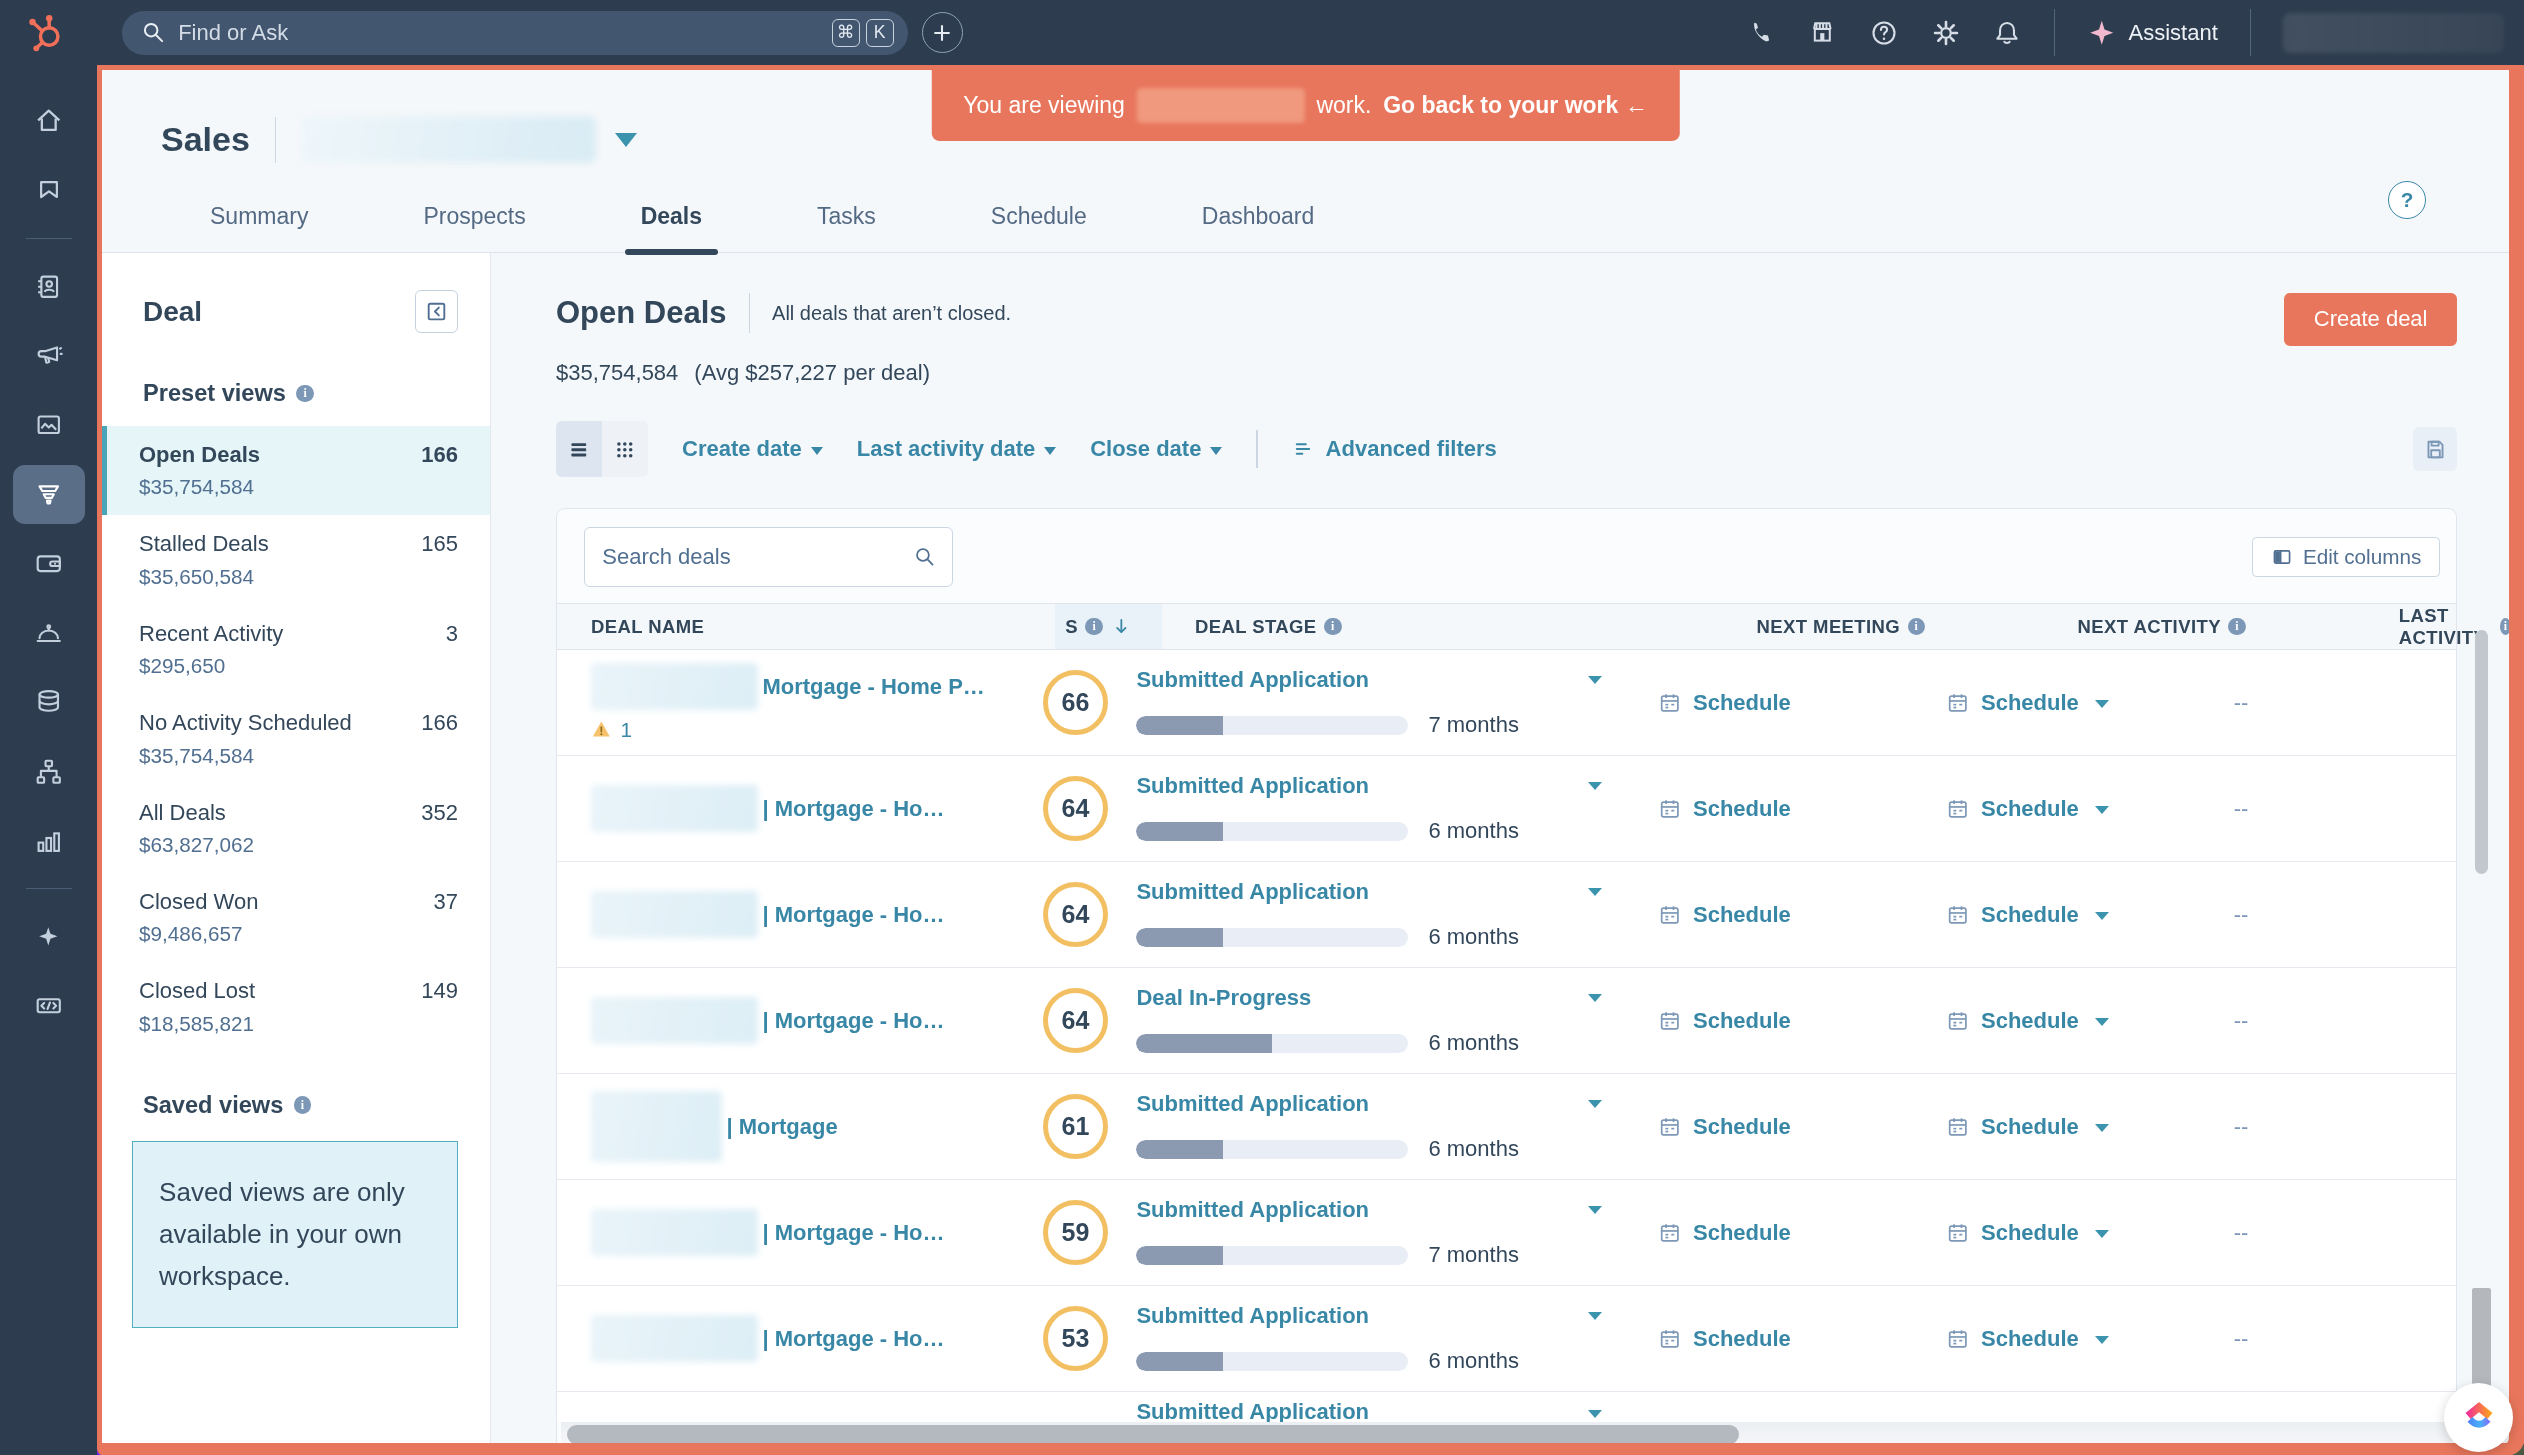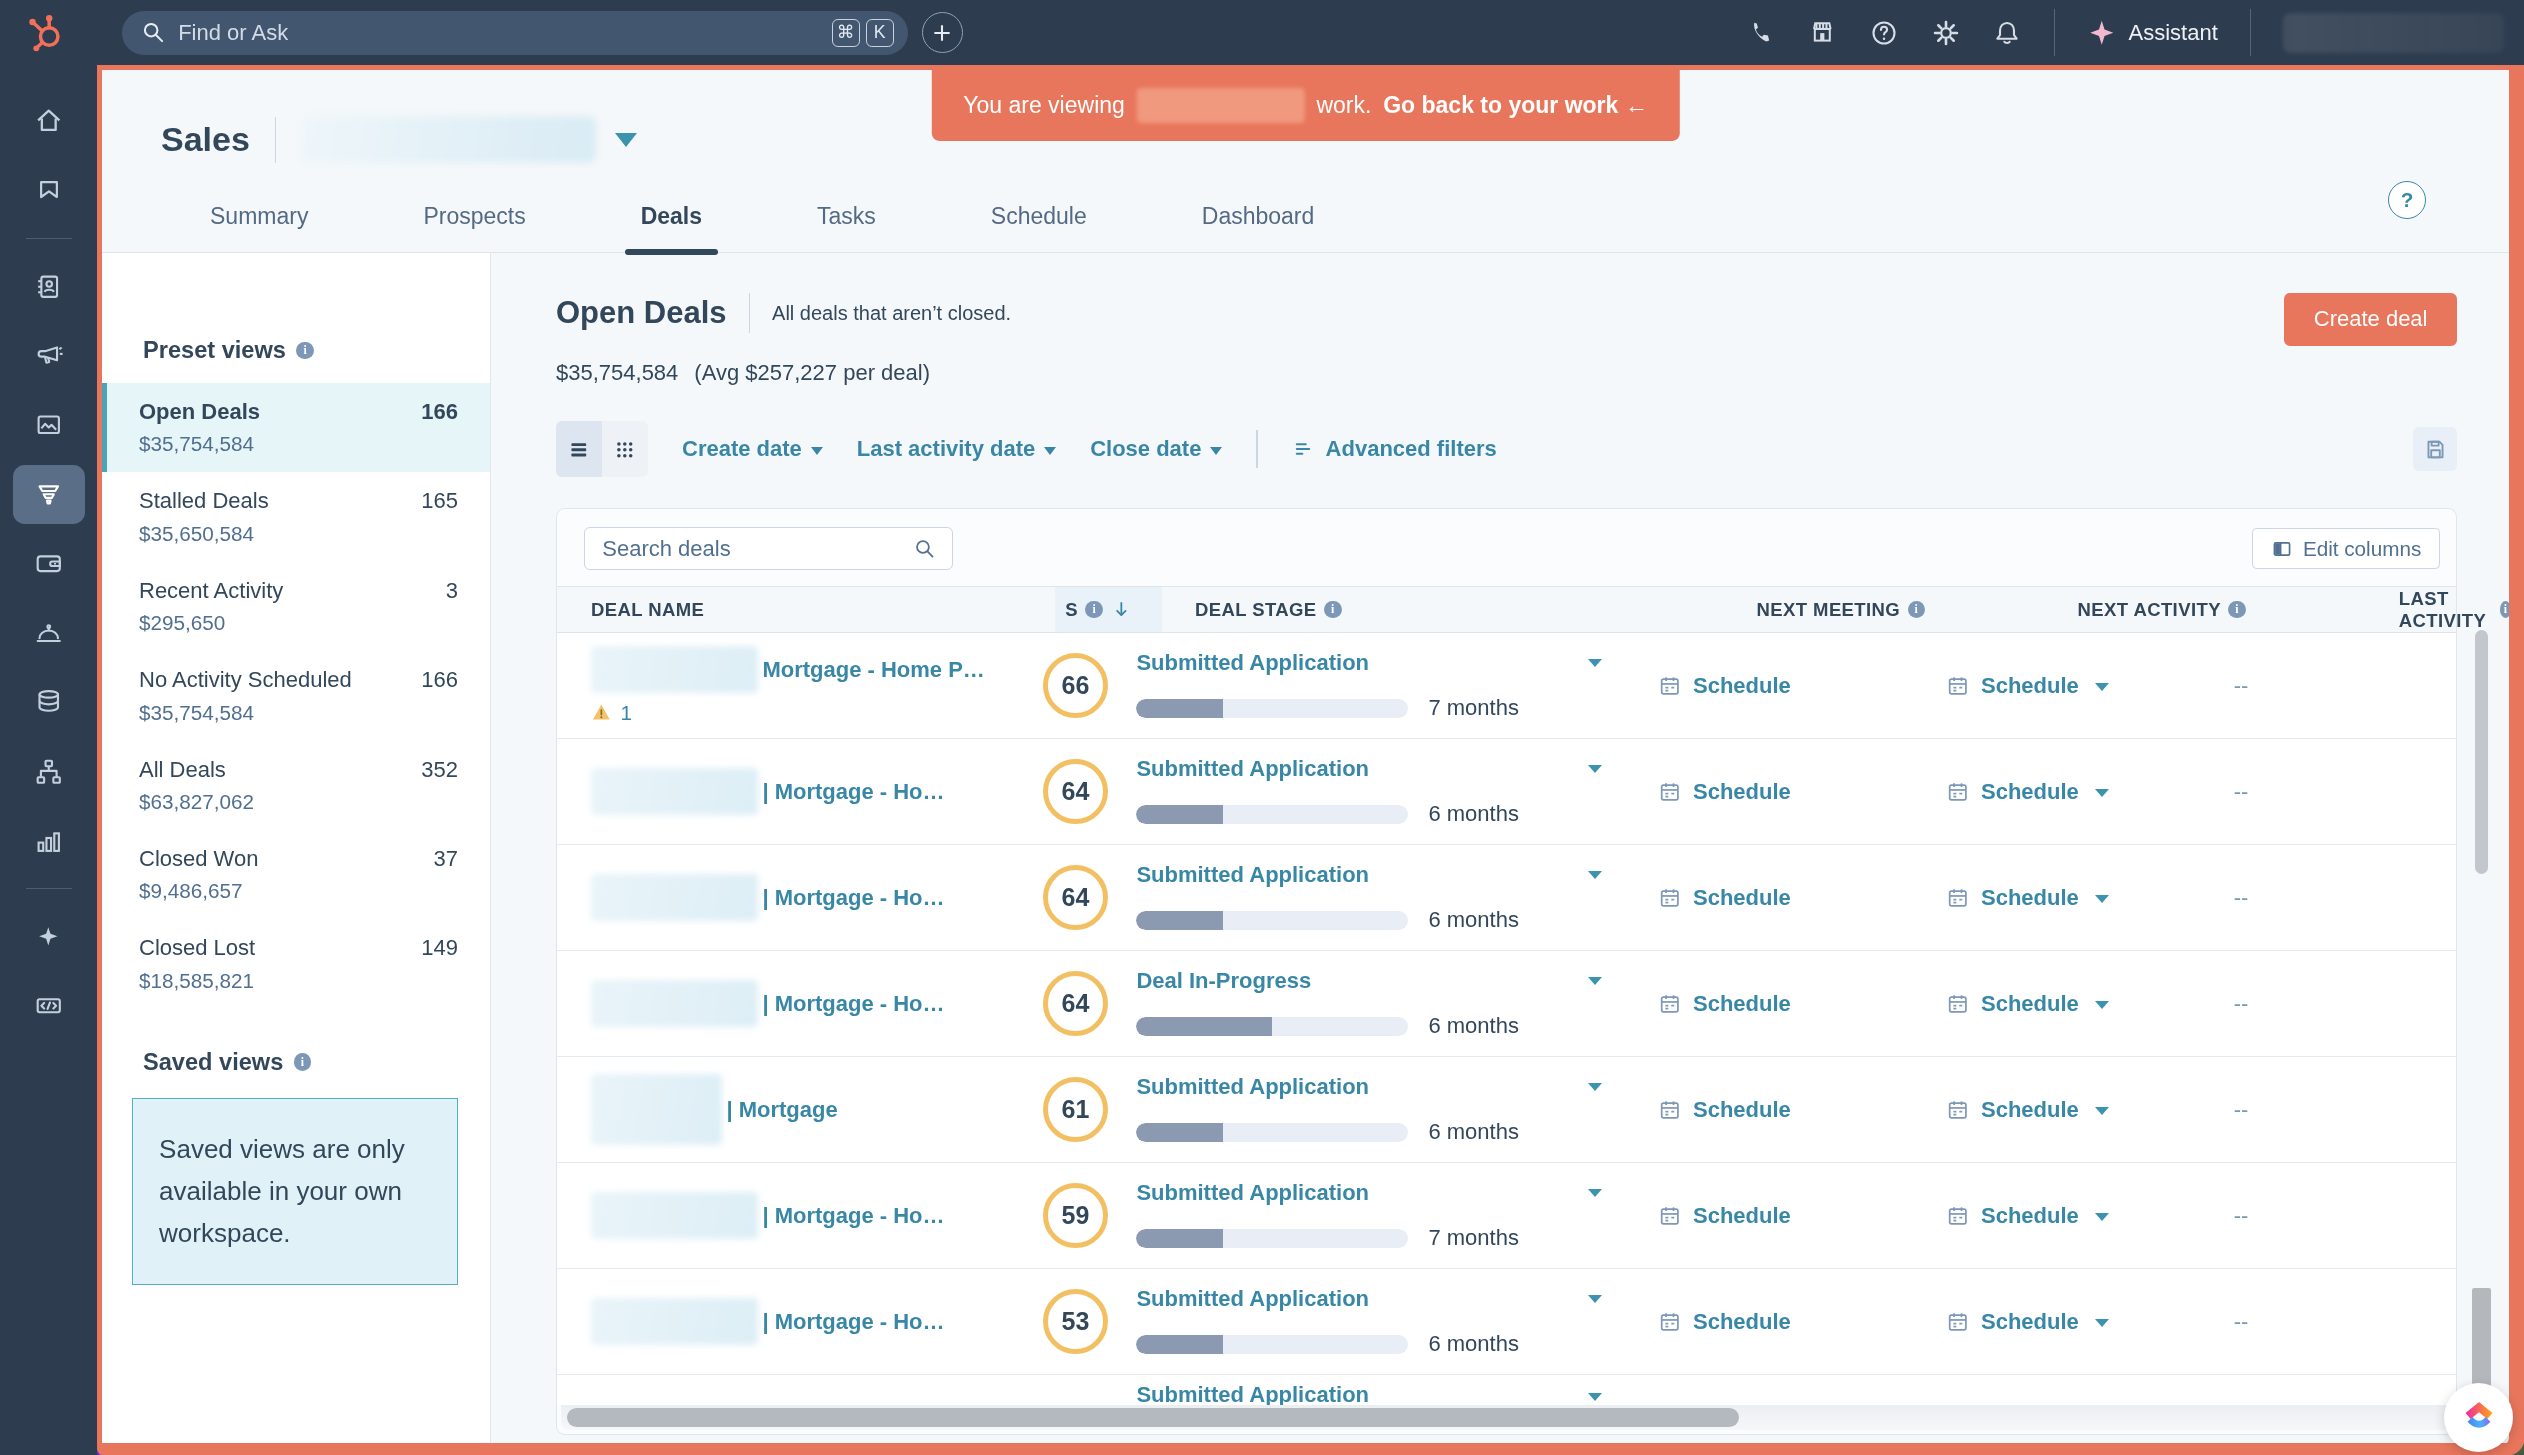--- a/index.html
+++ b/index.html
@@ -91,21 +91,21 @@
   .dd-caret { width:0; height:0; border-left:8px solid transparent; border-right:8px solid transparent; border-top:10.3px solid #33475b; }
   .filter-link { display:flex; align-items:center; gap:8.9px; color:#3887a6; font-size:22px; font-weight:bold; }
   .filter-link .caret { width:0; height:0; border-left:6.6px solid transparent; border-right:6.6px solid transparent; border-top:8px solid #3887a6; margin-top:3px; }
   .tool-divider { width:1.5px; height:38px; background:#cbd6e2; }
   .adv-filters { display:flex; align-items:center; gap:11.8px; color:#3887a6; font-size:22px; font-weight:bold; }
   .board-save-btn { margin-left:auto; width:44px; height:44px; border-radius:5.9px; background:#e9eff7; color:#7c98b6; display:flex; align-items:center; justify-content:center; }
 
   
   .table-card { position:relative; margin-top:31px; background:#fbfcfd; border:1.5px solid #e0e6ed; border-radius:8.9px; }
   .card-top { display:flex; align-items:center; justify-content:space-between; padding:17.7px 16px 16px 26.6px; }
-  .search-deals { width:369px; height:43px; background:#fff; border:1.5px solid #cbd6e2; border-radius:5.9px; display:flex; align-items:center; padding:0 14.8px 0 17.7px; }
+  .search-deals { width:369px; height:60px; background:#fff; border:1.5px solid #cbd6e2; border-radius:5.9px; display:flex; align-items:center; padding:0 14.8px 0 17.7px; }
   .search-deals input { flex:1; border:none; outline:none; font-size:22px; font-family:inherit; color:#33475b; }
   .search-deals input::placeholder { color:#516f90; }
   .edit-columns { display:flex; align-items:center; gap:10.3px; border:1.5px solid #cbd6e2; background:#fff; border-radius:4.4px; padding:7.4px 17.7px; font-size:20.7px; color:#516f90; }
 
   .grid-row { display:grid; grid-template-columns:465px 107px 502px 288px 303px 1fr; }
   .thead { background:#f5f8fa; border-top:1.5px solid #dfe3eb; border-bottom:1.5px solid #dfe3eb; height:47px;gap:33px; }
   .th { display:flex; align-items:center; gap:7.4px; font-size:18.5px; font-weight:bold; letter-spacing:0.4px; color:#33475b; }
   .th.name { padding-left:34px; }
   .th.score-col { background:#e9f2f9; padding-left:10.3px; }
   .info-dot { width:17.7px; height:17.7px; border-radius:50%; background:#7c98b6; color:#fff; font-size:11.8px; font-weight:bold; display:flex; align-items:center; justify-content:center; font-family:"Liberation Serif",serif; }
@@ -349,20 +349,29 @@
           <span class="tab"><span>Prospects</span></span>
           <span class="tab active"><span>Deals</span></span>
           <span class="tab"><span>Tasks</span></span>
           <span class="tab"><span>Schedule</span></span>
           <span class="tab"><span>Dashboard</span></span>
         </div>
 
       <div class="body">
 
         <div class="left-panel">
+          <div class="lp-head">
+            <span class="lp-title">Deal</span>
+            <span class="collapse-btn">
+              <svg width="25" height="25" viewBox="0 0 32 32" fill="none" stroke="currentColor" stroke-width="2.4" stroke-linecap="round" stroke-linejoin="round">
+                  <rect x="6" y="6" width="20" height="20" rx="2"></rect>
+                  <path d="M19 11l-5 5 5 5"></path>
+                </svg>
+            </span>
+          </div>
           <div class="preset-head">
             <span>Preset views</span>
             <span class="info-dot">i</span>
           </div>
           <div>
               <div class="view-item active">
     <div class="vi-top">
       <span class="vi-label">Open Deals</span>
       <span class="vi-count">166</span>
     </div>

